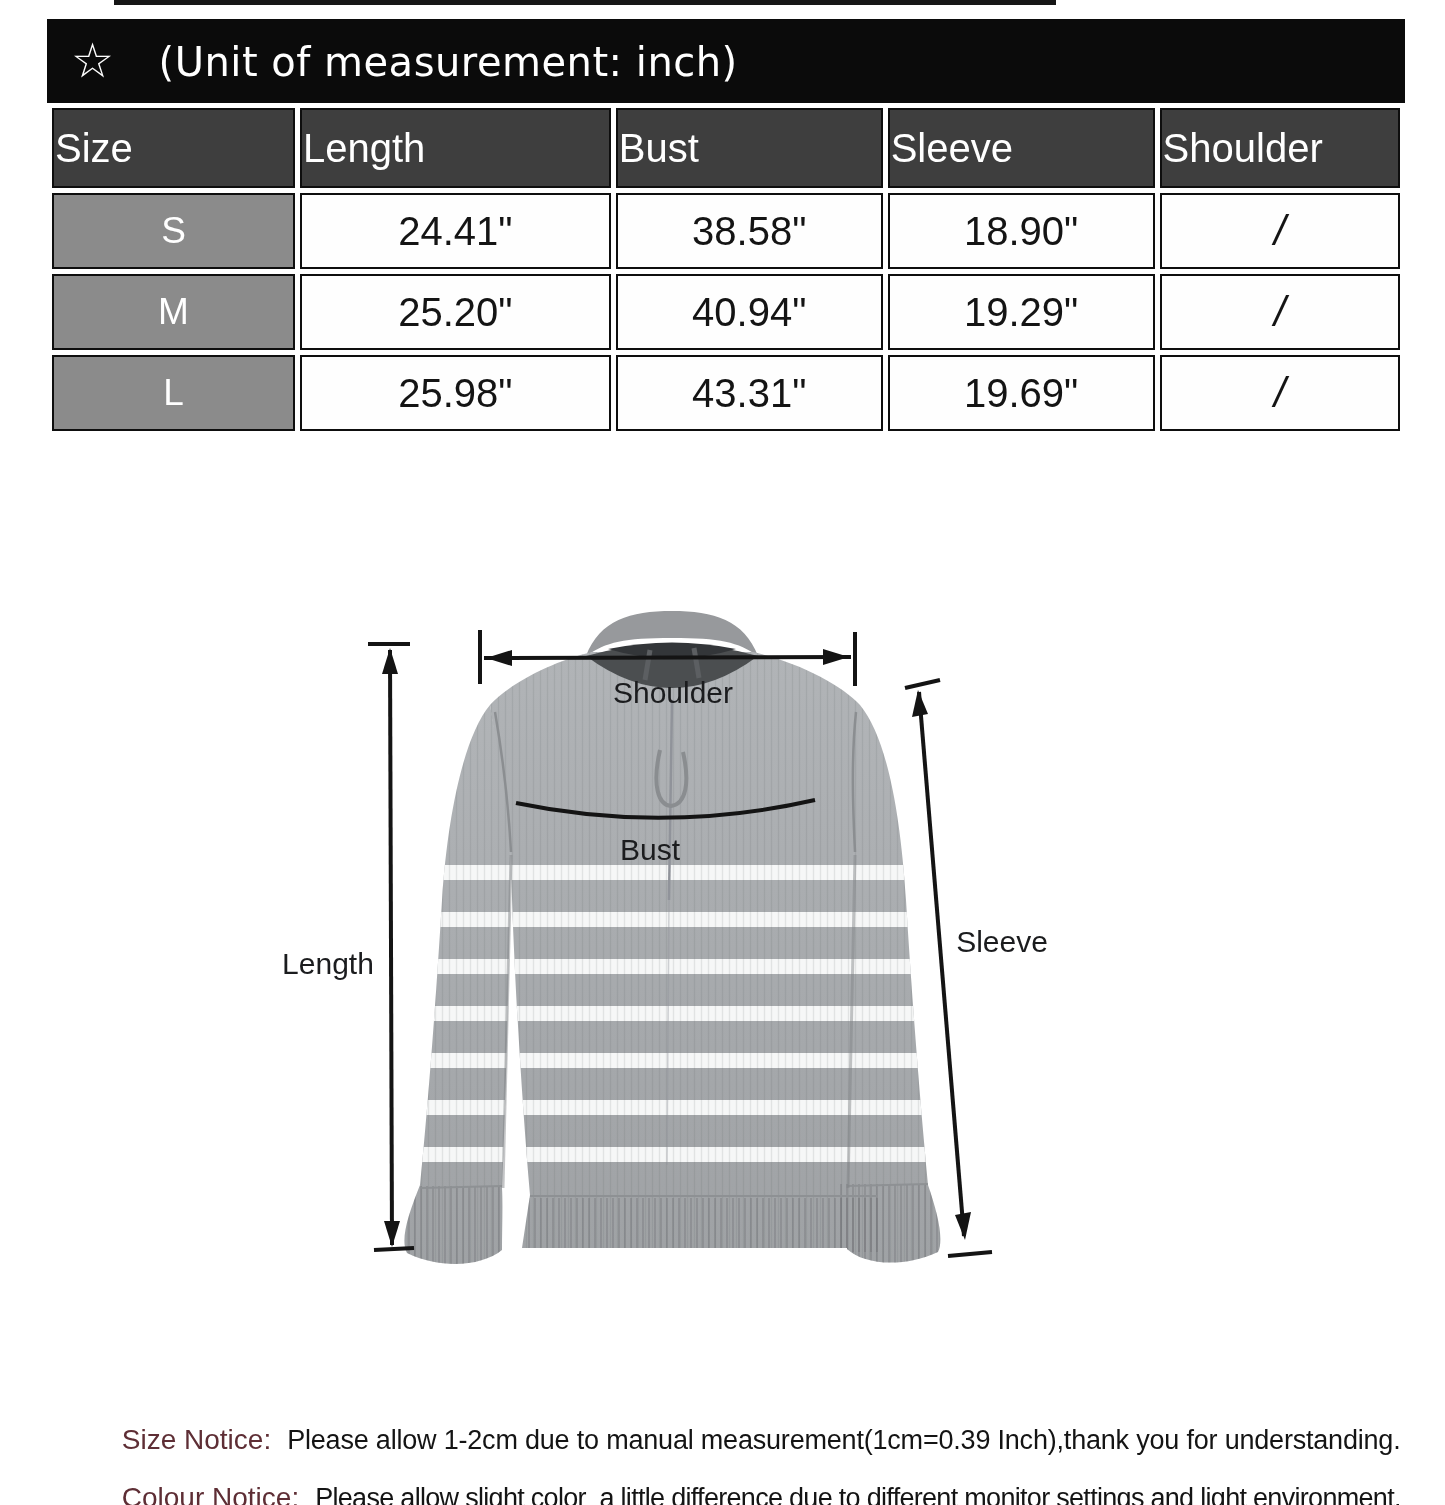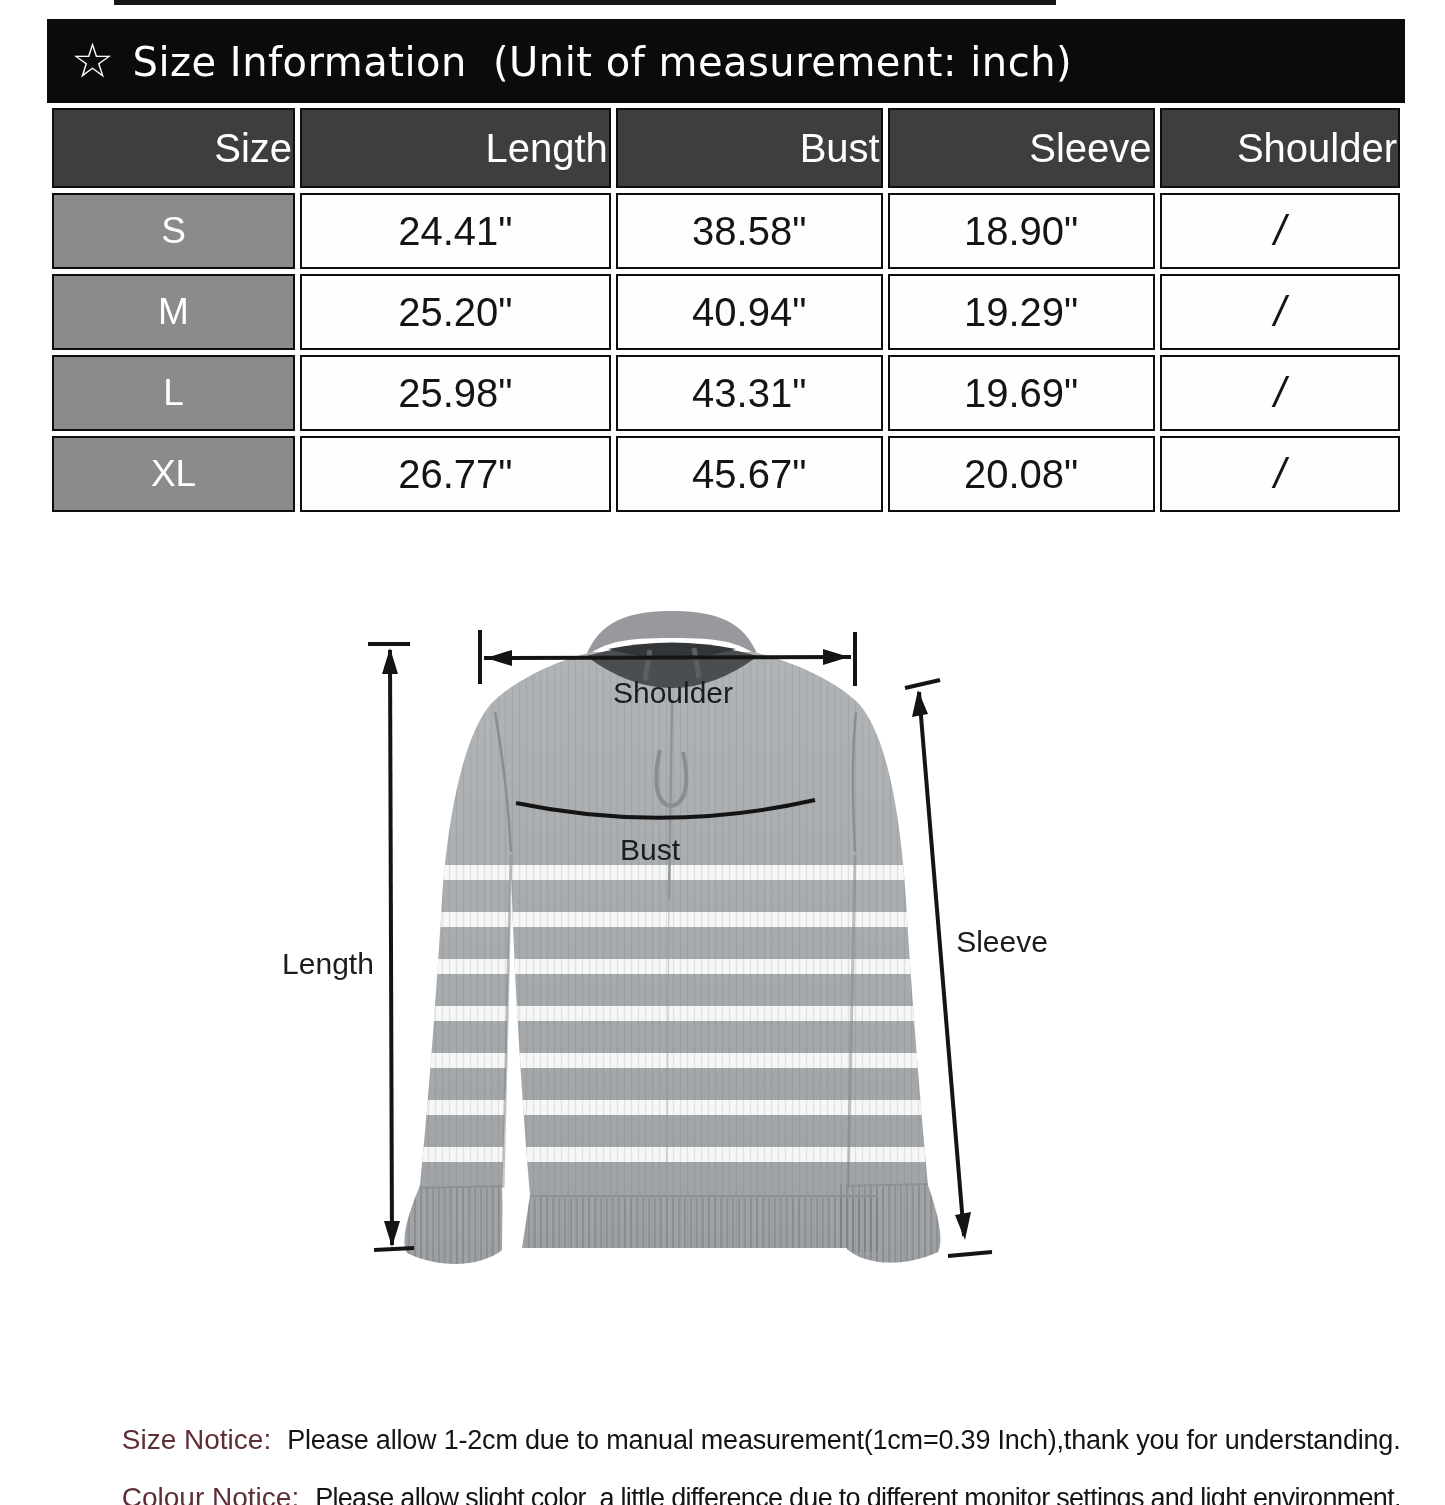--- a/index.html
+++ b/index.html
@@ -20,21 +20,21 @@
   .title-bar .unit { margin-left:26px; }
 
   
   .size-table {
     position:absolute; left:47px; top:103px; width:1358px;
     border-collapse:separate; border-spacing:5px 5px; table-layout:fixed;
     background:#ffffff;
   }
   .size-table th {
     background:#3e3e3e; color:#ffffff; font-weight:normal; font-size:40px;
-    height:74px; border:2px solid #0e0e0e; text-align:right; vertical-align:middle;
+    height:74px; border:2px solid #0e0e0e; text-align:left; vertical-align:middle;
   }
   .size-table td { text-align:center; vertical-align:middle; height:70px; }
   .size-table td.size-cell {
     background:#8b8b8b; color:#ffffff; font-size:37px; border:2px solid #0e0e0e;
   }
   .size-table td.val {
     background:#fefefe; color:#141414; font-size:40px; border:2px solid #0e0e0e;
   }
   .size-table td.val.slash { font-style:italic; font-size:42px; }
 
@@ -54,21 +54,20 @@
 </style>
 </head>
 <body>
 
 <div class="page">
 
   <div class="top-strip"></div>
 
   <div class="title-bar">
     <span class="star">☆</span>
-    <span>Size Information</span>
     <span class="unit">(Unit of measurement: inch)</span>
   </div>
 
   <table class="size-table">
     <colgroup>
       <col style="width:18.3%">
         <col style="width:23.4%">
         <col style="width:20.1%">
       <col style="width:20.1%">
         <col style="width:18.1%">
@@ -95,27 +94,20 @@
         <td class="val">25.20"</td>
         <td class="val">40.94"</td>
         <td class="val">19.29"</td>
         <td class="val slash">/</td>
       </tr>
       <tr>
         <td class="size-cell">L</td>
         <td class="val">25.98"</td>
         <td class="val">43.31"</td>
         <td class="val">19.69"</td>
-        <td class="val slash">/</td>
-      </tr>
-      <tr>
-        <td class="size-cell">XL</td>
-        <td class="val">26.77"</td>
-        <td class="val">45.67"</td>
-        <td class="val">20.08"</td>
         <td class="val slash">/</td>
       </tr>
     </tbody>
   </table>
 
   <div class="diagram">
     <svg width="850" height="730" viewBox="0 0 850 730">
       <defs>
         <linearGradient id="gs" x1="0" y1="0" x2="0" y2="1">
           <stop offset="0" stop-color="#b1b4b7"></stop>

